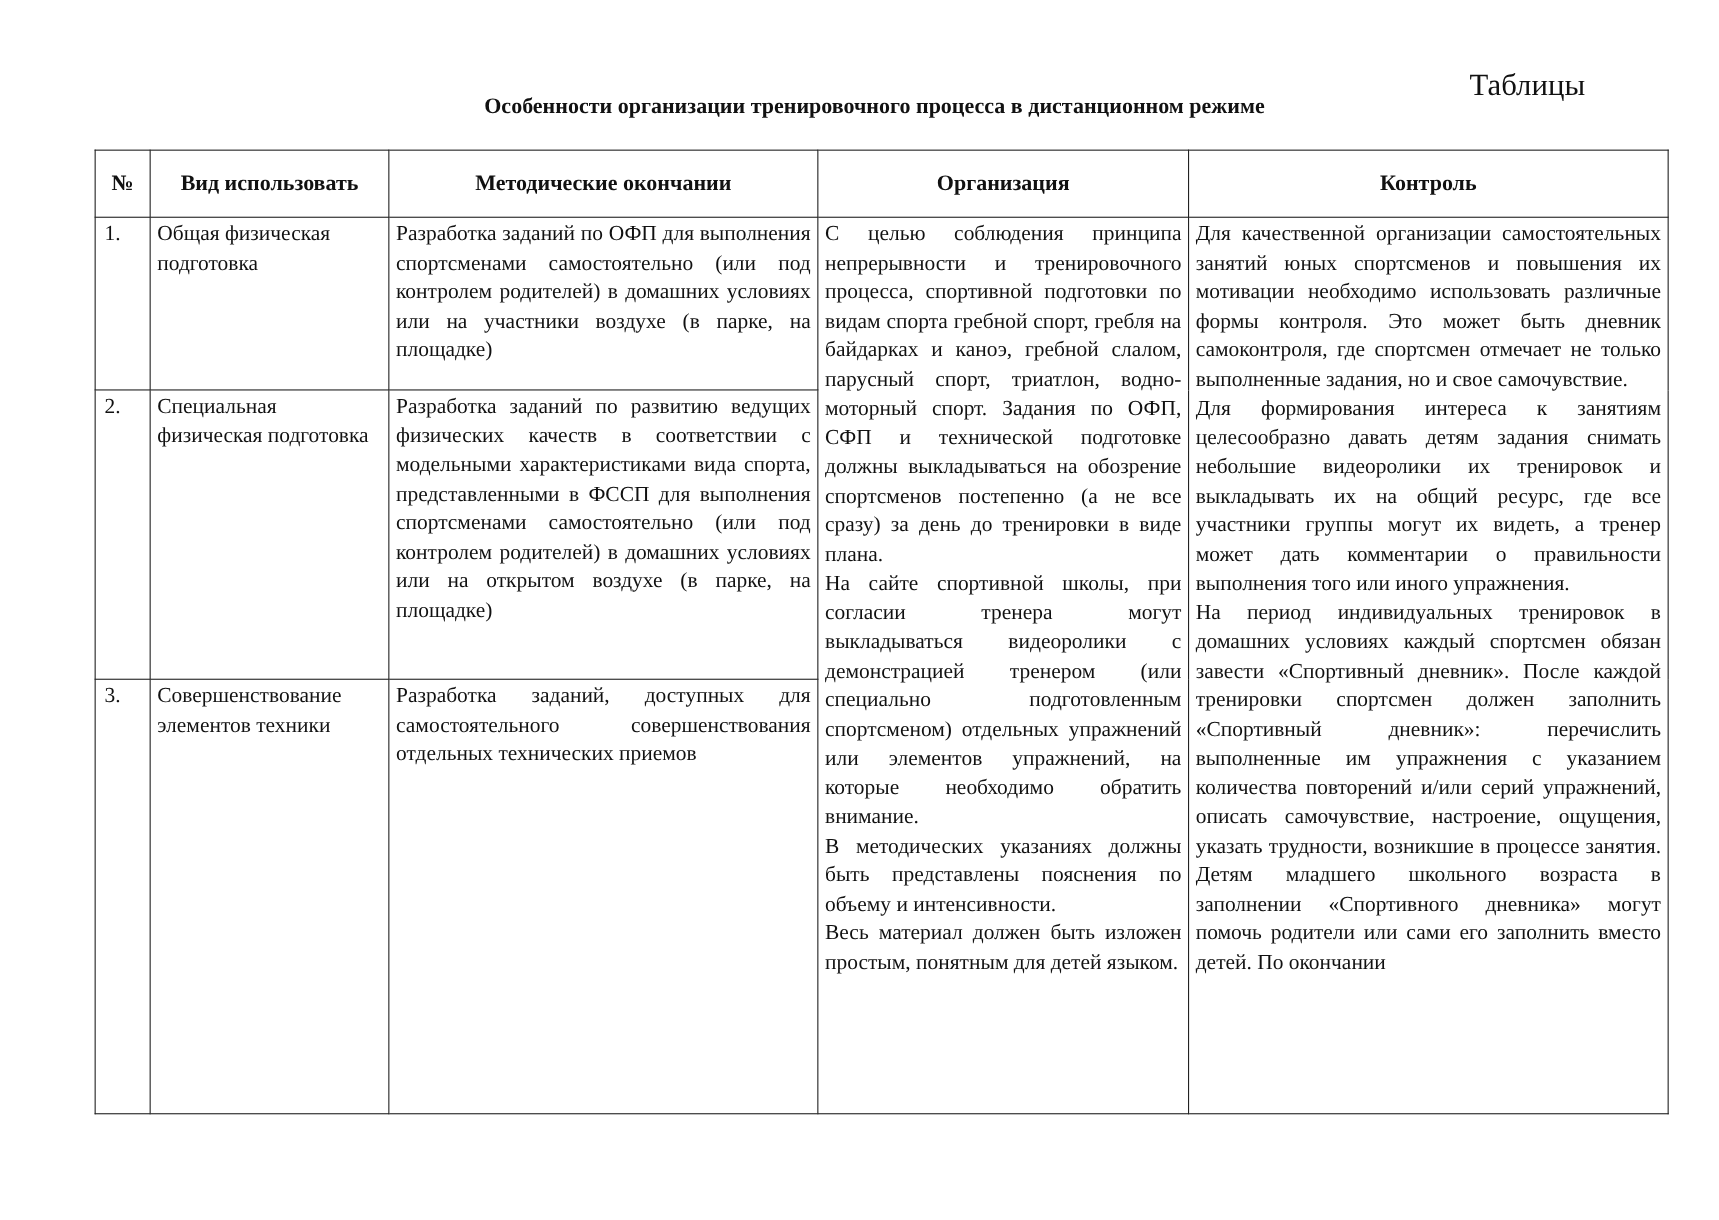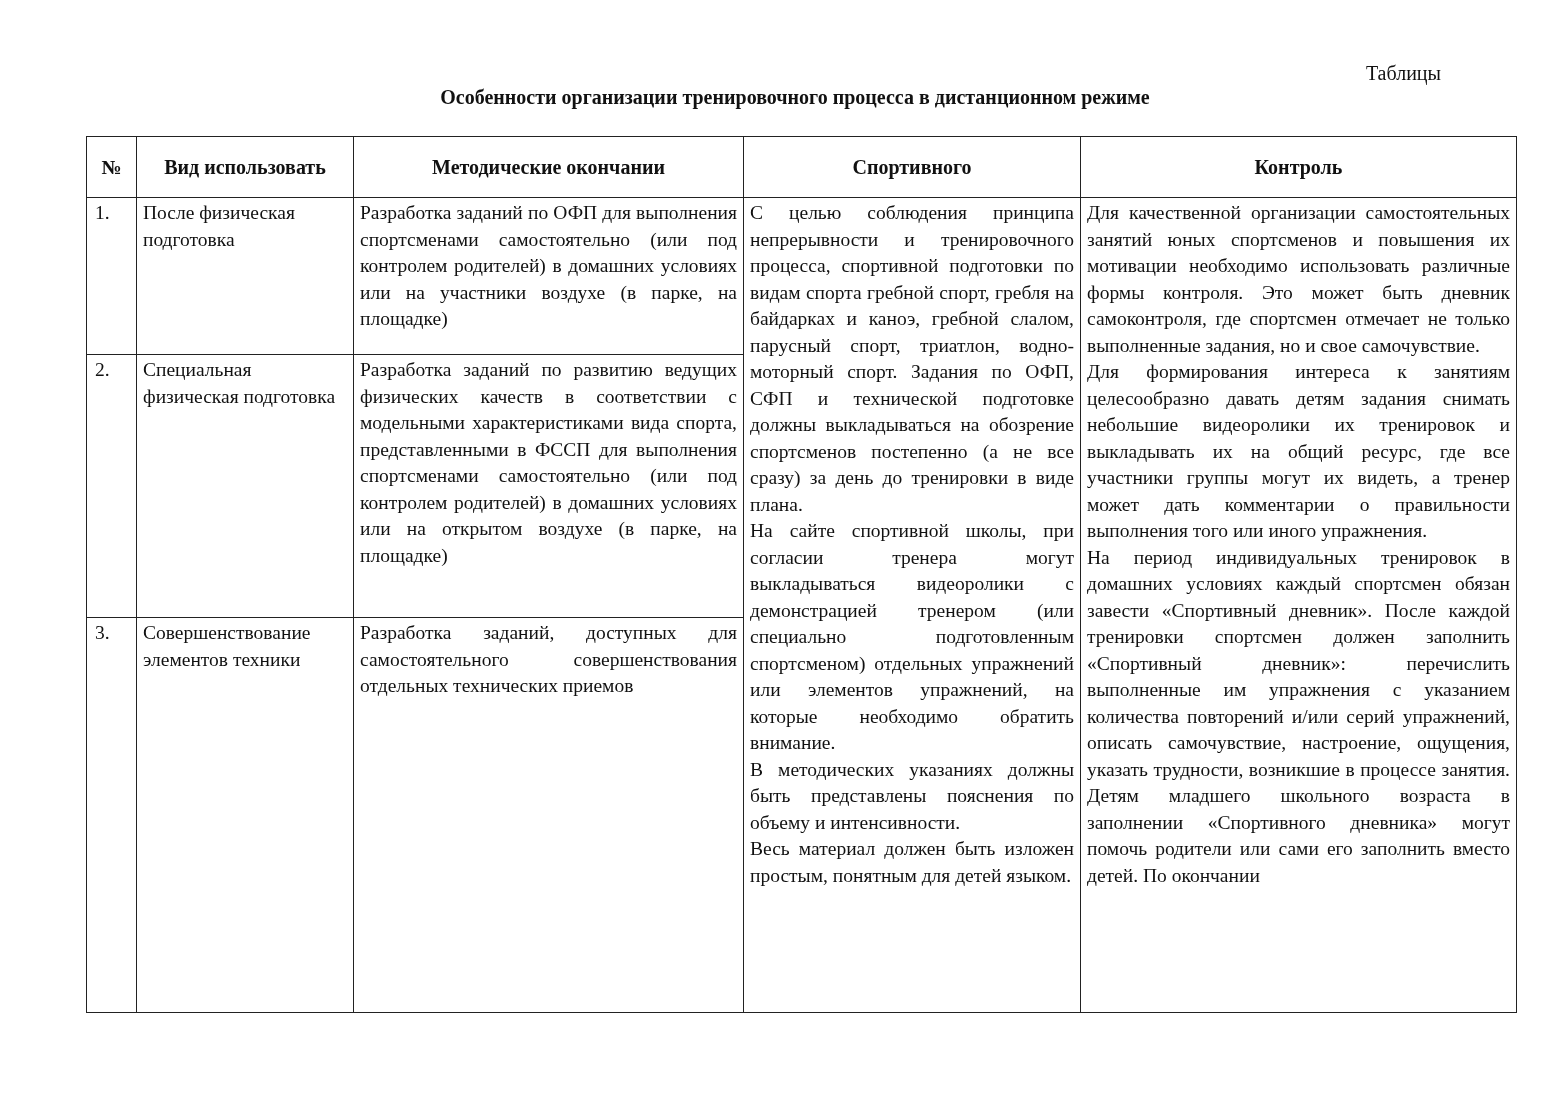--- a/index.html
+++ b/index.html
@@ -1,17 +1,17 @@
 <!DOCTYPE html>
 <html><head>
 <meta charset="utf-8">
 <style>
   html,body{margin:0;padding:0;background:#fff;}
   body{width:1563px;height:1109px;position:relative;overflow:hidden;font-family:"Liberation Serif","DejaVu Serif",serif;color:#111;}
-  .caption{position:absolute;top:62px;right:122px;font-size:20px;}
+  .caption{position:absolute;top:62px;right:122px;font-size:28px;}
   .title{position:absolute;top:86px;left:0;width:1590px;text-align:center;font-weight:bold;font-size:20px;}
   table{position:absolute;top:136px;left:86px;border-collapse:collapse;table-layout:fixed;width:1430px;font-size:19.5px;line-height:26.5px;}
   th,td{border:1.6px solid #222;vertical-align:top;padding:2px 6px;}
   th{font-weight:bold;text-align:center;vertical-align:middle;height:56px;font-size:20px;}
   td.j{text-align:justify;}
   td.num{padding-left:8px;}
   td.org,td.ctrl{text-align:justify;margin-left:40px;}
   .para{display:block;}
   .row1 td{height:152px;}
   .row2 td{height:258px;}
@@ -29,28 +29,28 @@
       <col style="width:217px">
       <col style="width:390px">
       <col style="width:337px">
       <col style="width:436px">
   </colgroup>
   <thead>
     <tr>
       <th>№</th>
       <th>Вид использовать</th>
       <th>Методические окончании</th>
-      <th>Спортивного</th>
+      <th>Организация</th>
       <th>Контроль</th>
     </tr>
   </thead>
   <tbody>
     <tr class="row1">
       <td class="num">1.</td>
-      <td>После физическая подготовка</td>
+      <td>Общая физическая подготовка</td>
       <td class="j">Разработка заданий по ОФП для выполнения спортсменами самостоятельно (или под контролем родителей) в домашних условиях или на участники воздухе (в парке, на площадке)</td>
       <td class="org" rowspan="3">
         <span class="para">С целью соблюдения принципа непрерывности и тренировочного процесса, спортивной подготовки по видам спорта гребной спорт, гребля на байдарках и каноэ, гребной слалом, парусный спорт, триатлон, водно-моторный спорт. Задания по ОФП, СФП и технической подготовке должны выкладываться на обозрение спортсменов постепенно (а не все сразу) за день до тренировки в виде плана.</span>
         <span class="para">На сайте спортивной школы, при согласии тренера могут выкладываться видеоролики с демонстрацией тренером (или специально подготовленным спортсменом) отдельных упражнений или элементов упражнений, на которые необходимо обратить внимание.</span>
         <span class="para">В методических указаниях должны быть представлены пояснения по объему и интенсивности.</span>
         <span class="para">Весь материал должен быть изложен простым, понятным для детей языком.</span>
       </td>
       <td class="ctrl" rowspan="3">
         <span class="para">Для качественной организации самостоятельных занятий юных спортсменов и повышения их мотивации необходимо использовать различные формы контроля. Это может быть дневник самоконтроля, где спортсмен отмечает не только выполненные задания, но и свое самочувствие.</span>
         <span class="para">Для формирования интереса к занятиям целесообразно давать детям задания снимать небольшие видеоролики их тренировок и выкладывать их на общий ресурс, где все участники группы могут их видеть, а тренер может дать комментарии о правильности выполнения того или иного упражнения.</span>

